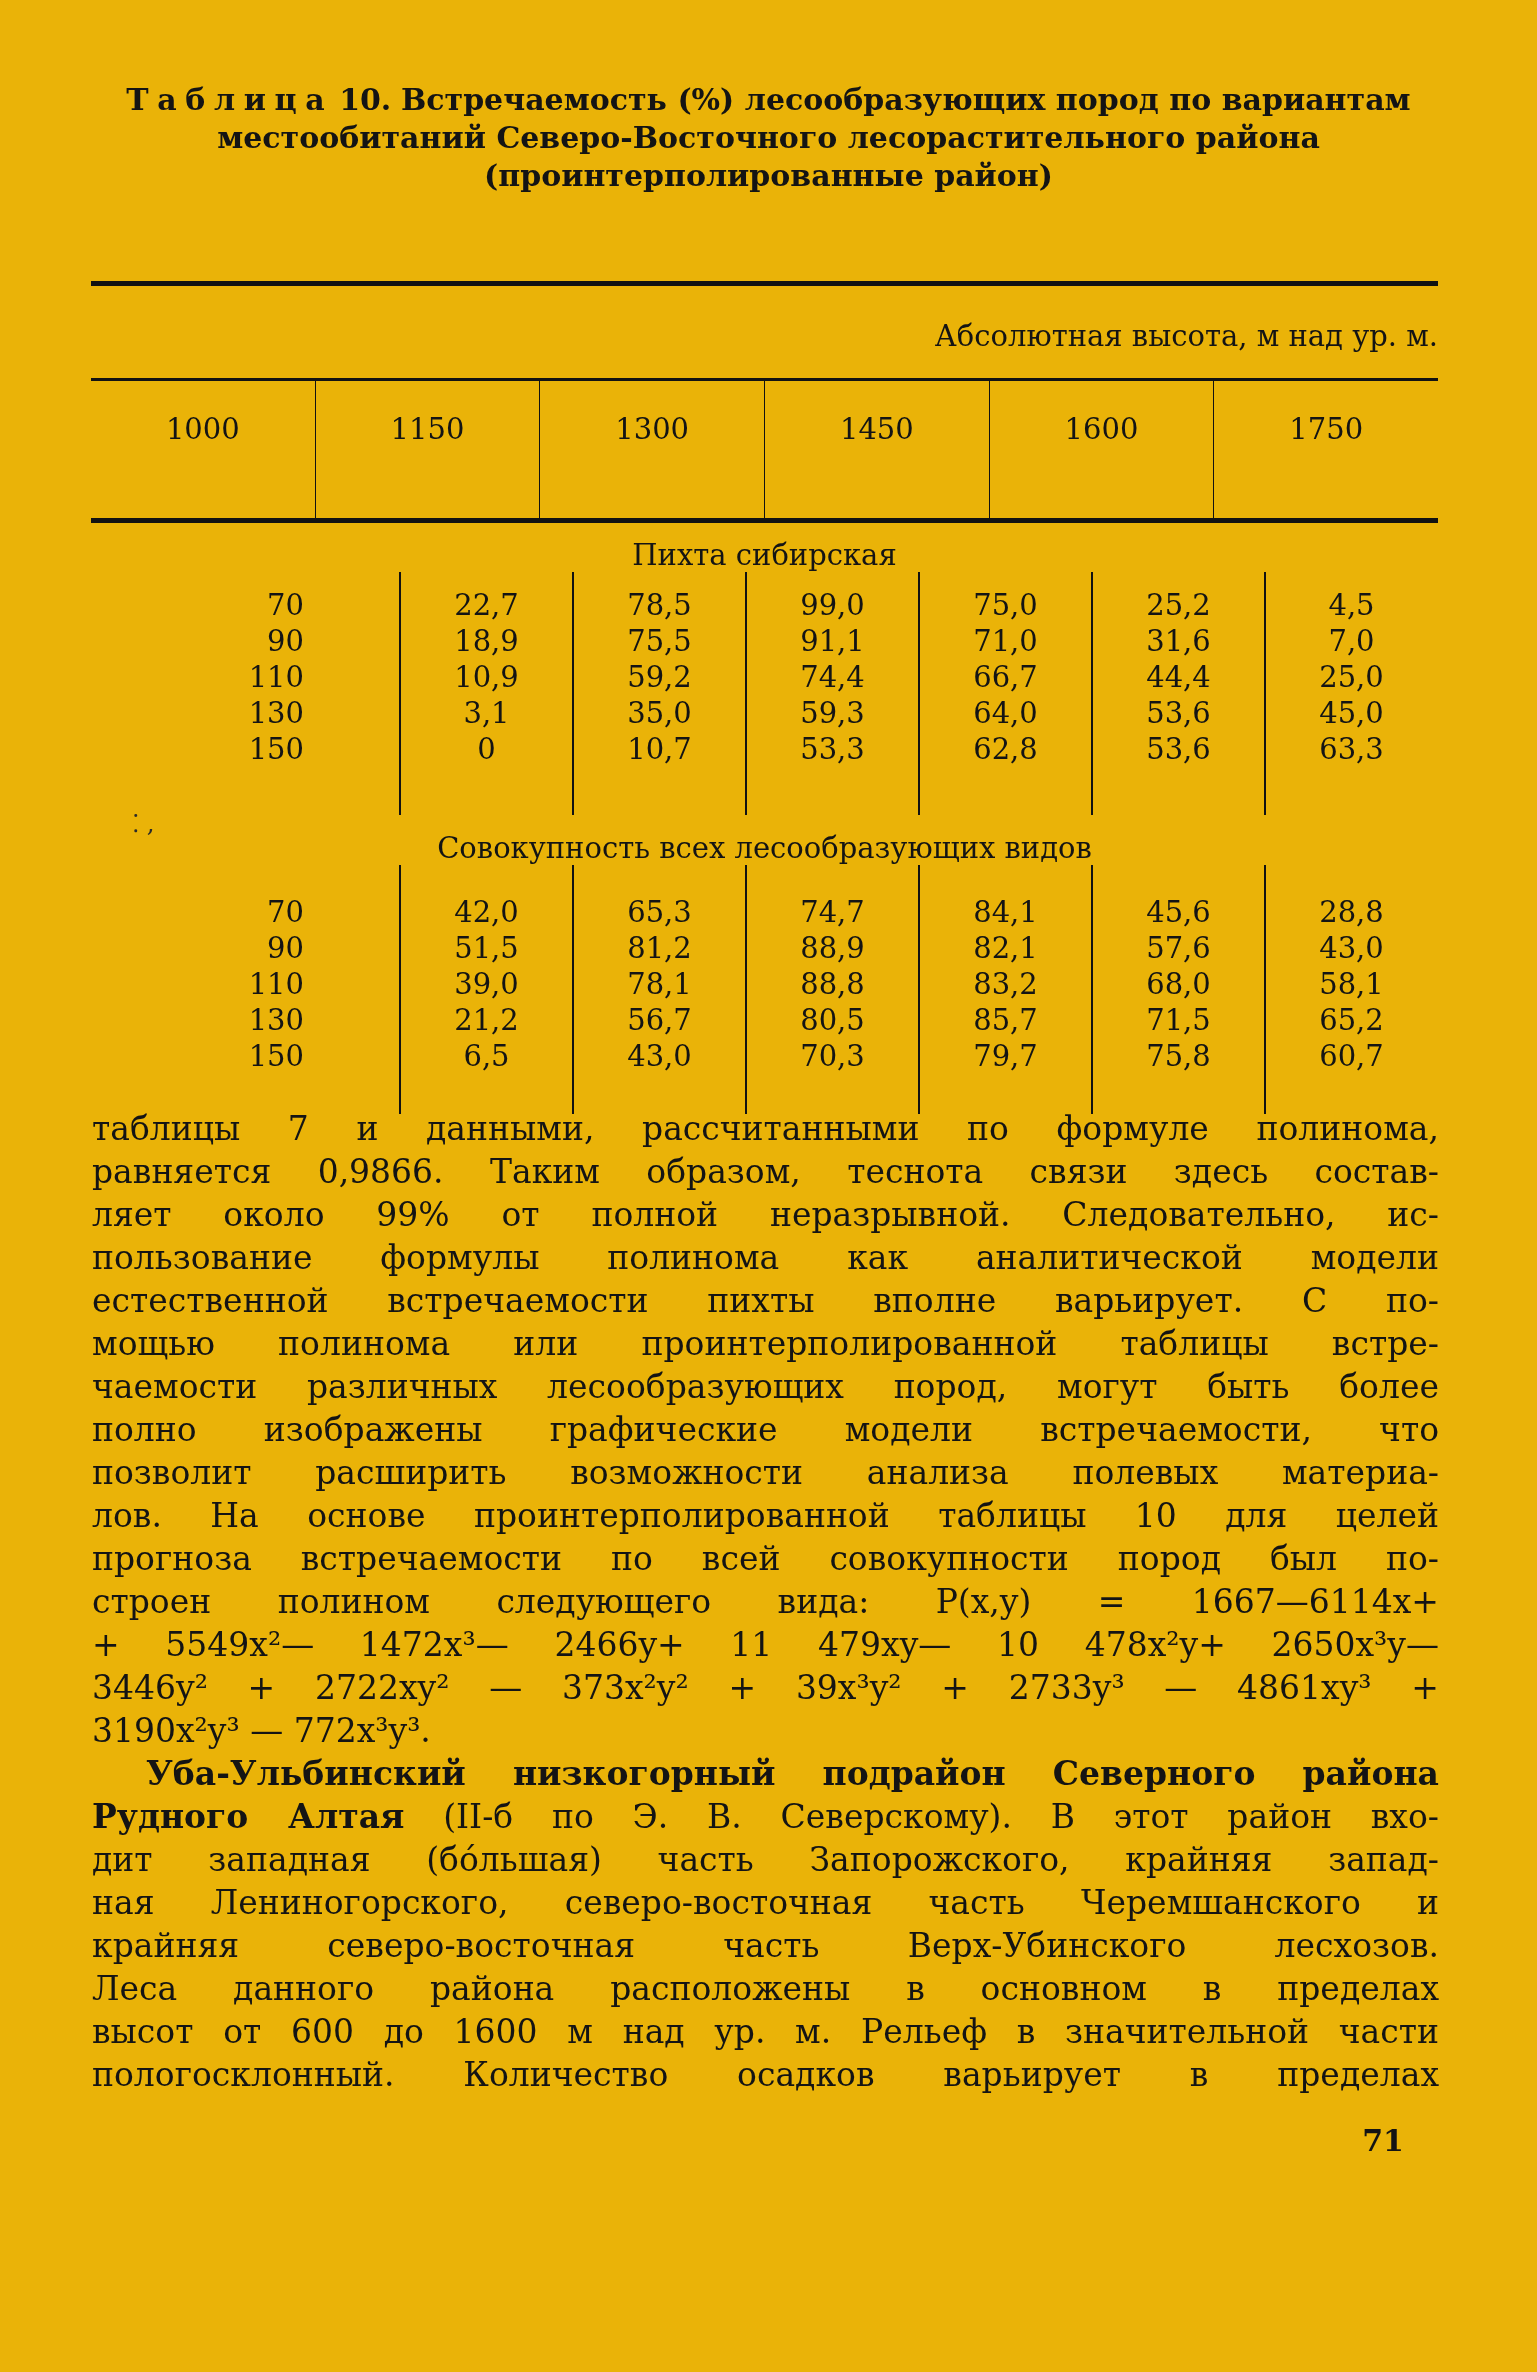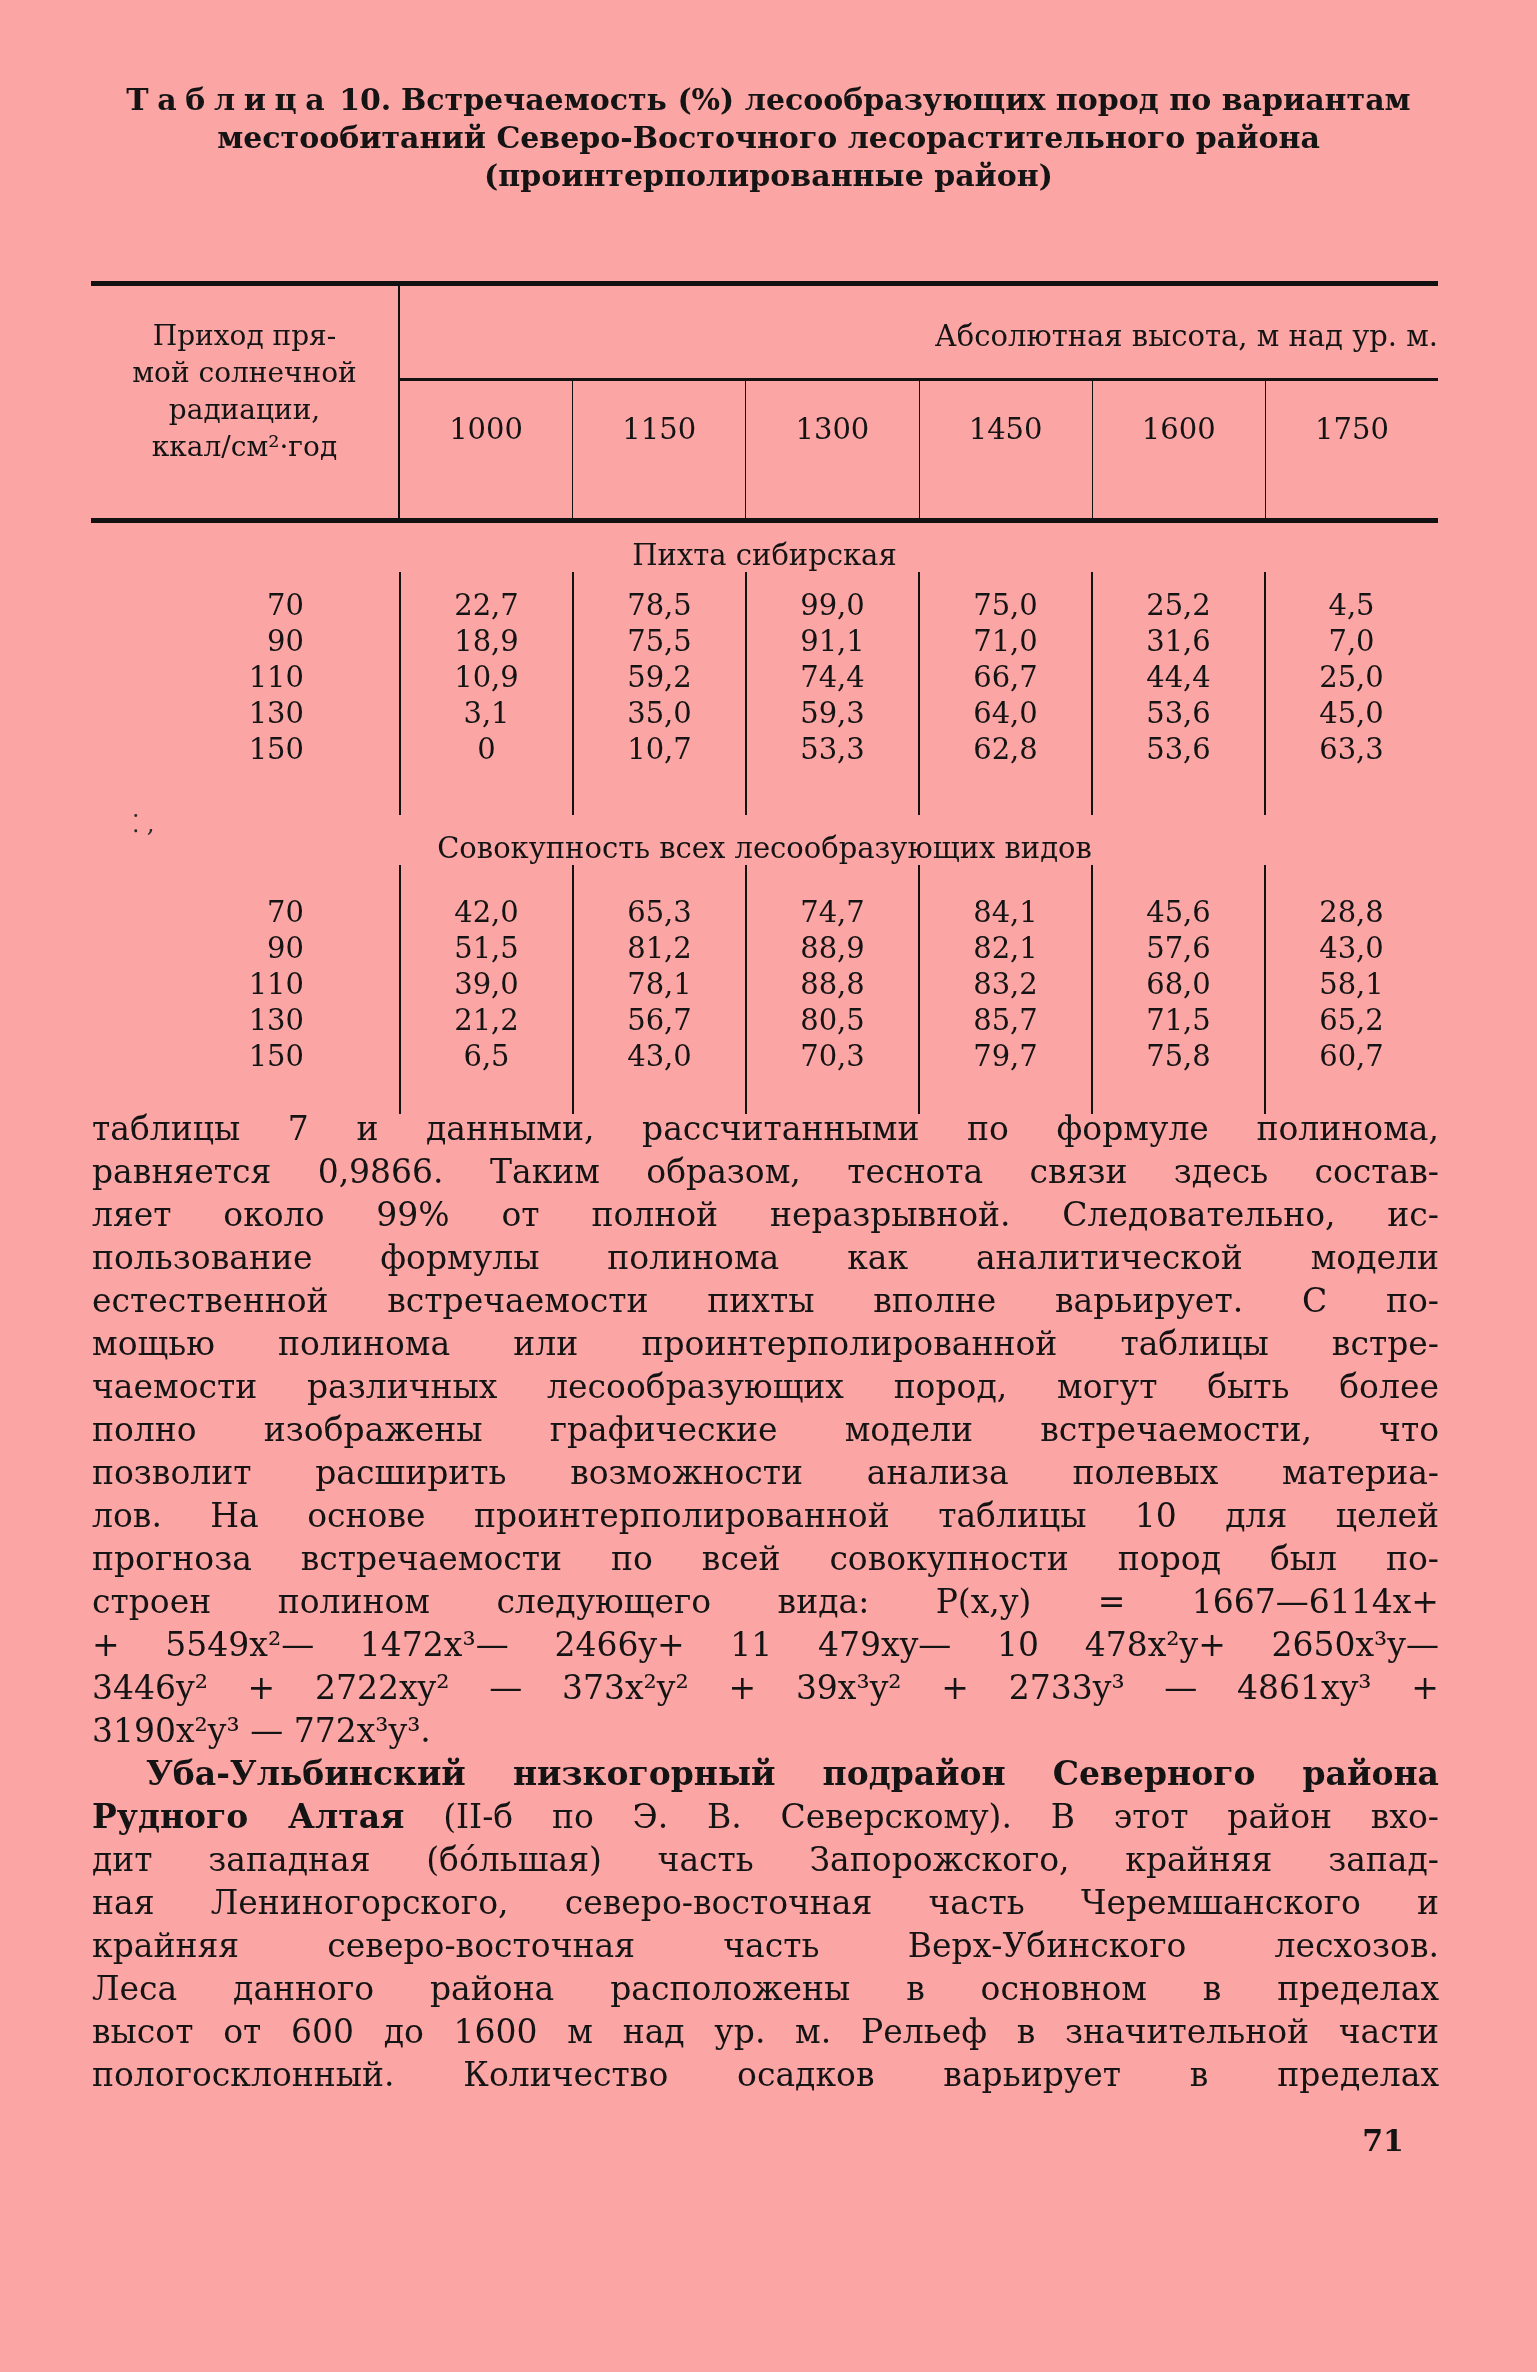--- a/index.html
+++ b/index.html
@@ -1,18 +1,18 @@
 <!DOCTYPE html>
 <html><head>
 <meta charset="utf-8">
 <style>
   html,body{margin:0;padding:0;}
   body{background:#fbfbf8;}
   #page{
-    position:relative;width:1537px;height:2373px;background:#fca5a5;
+    position:relative;width:1537px;height:2373px;background:#eab308;
     color:#141414;font-family:"DejaVu Serif",serif;overflow:hidden;
   }
   
   .caption{position:absolute;left:96px;top:81px;width:1345px;text-align:center;
     font-weight:bold;font-size:30px;line-height:38px;}
   .capword{letter-spacing:8.6px;}
   .capnum{margin-left:5.8px;margin-right:9.6px;}
   
   .ttable{position:absolute;left:91px;top:281px;width:1347px;}
   .rule{height:4.8px;background:#121212;}
@@ -56,26 +56,20 @@
       <span class="capword">Таблица</span><span class="capnum">10.</span><span>Встречаемость (%) лесообразующих пород по вариантам</span>
     </div>
     <div>местообитаний Северо-Восточного лесорастительного района</div>
     <div>(проинтерполированные район)</div>
   </div>
 
   <div class="ttable">
     <div class="rule"></div>
 
     <div class="thead">
-      <div class="hleft">
-        <div>Приход пря-</div>
-        <div>мой солнечной</div>
-        <div>радиации,</div>
-        <div>ккал/см²·год</div>
-      </div>
       <div class="hright">
         <div class="hspan">Абсолютная высота, м над ур. м.</div>
         <div class="hrule"></div>
         <div class="hcols">
           <div class="hcol">1000</div>
           <div class="hcol">1150</div>
           <div class="hcol">1300</div>
           <div class="hcol">1450</div>
           <div class="hcol">1600</div>
           <div class="hcol">1750</div>

